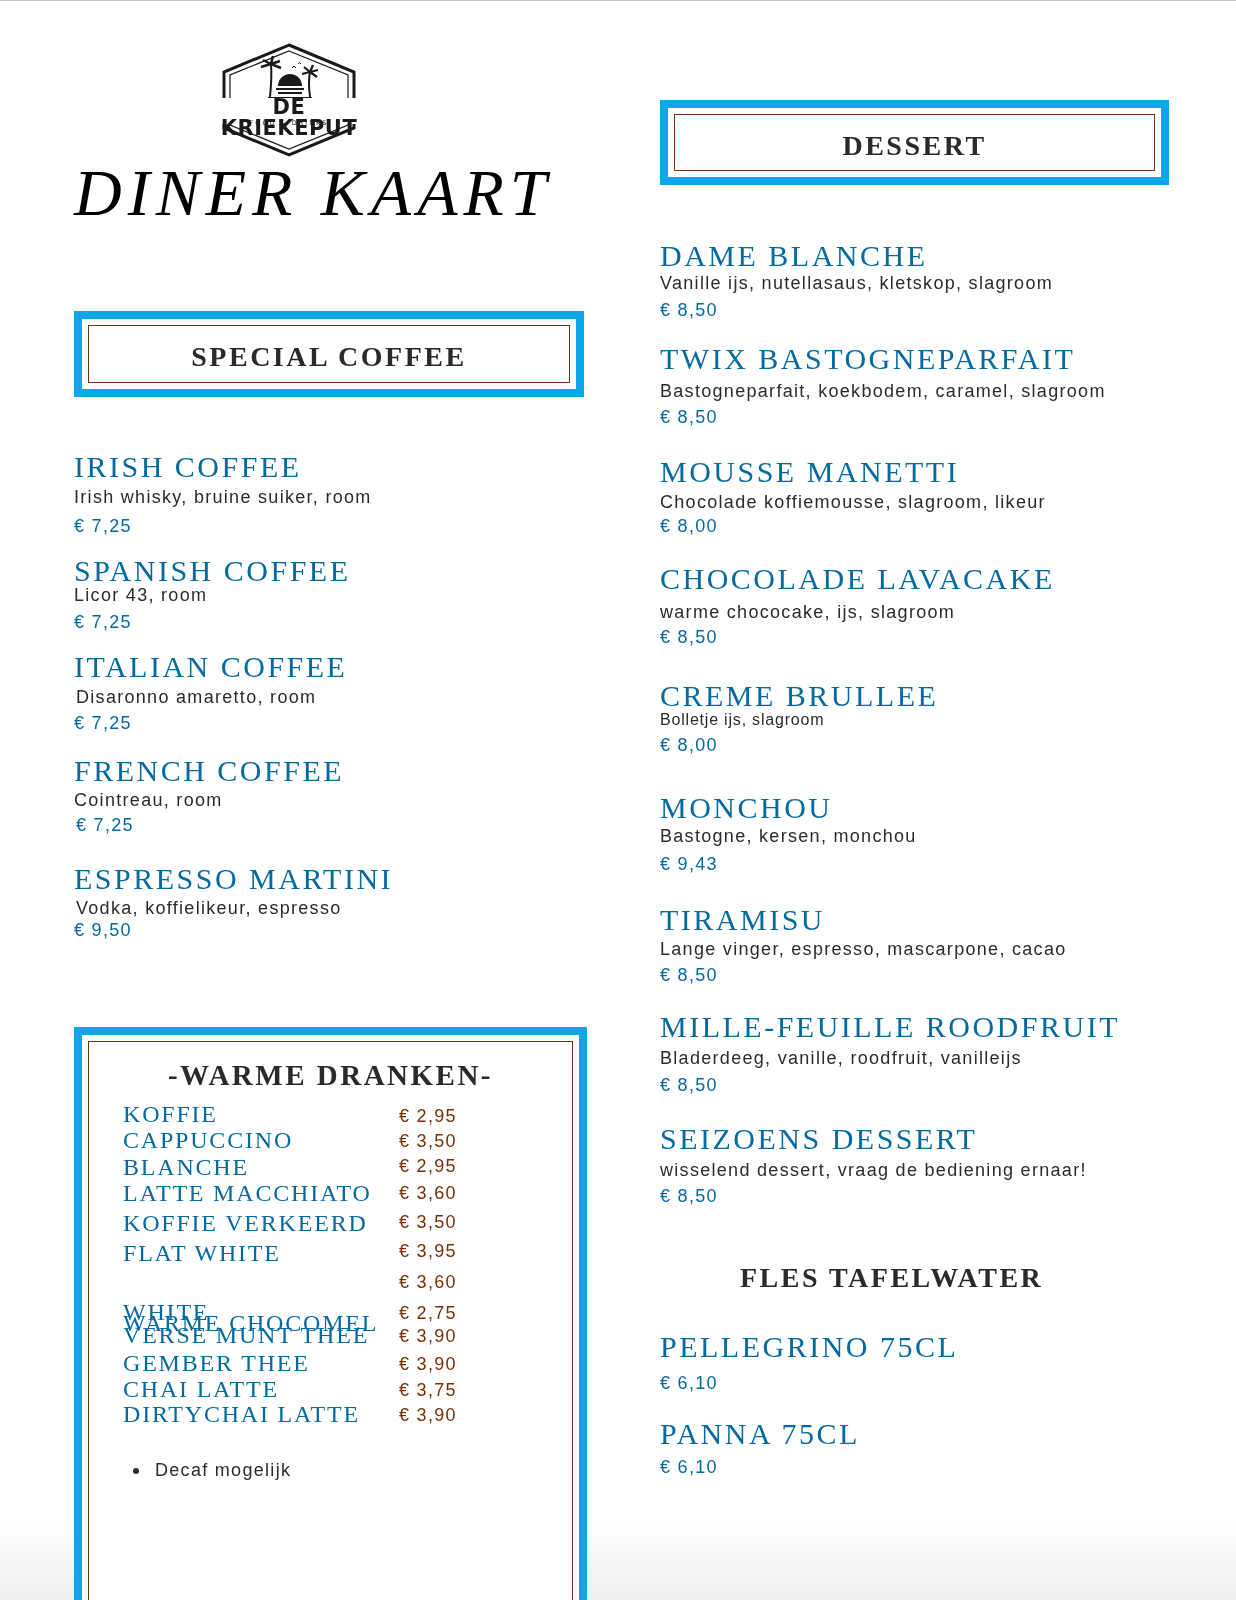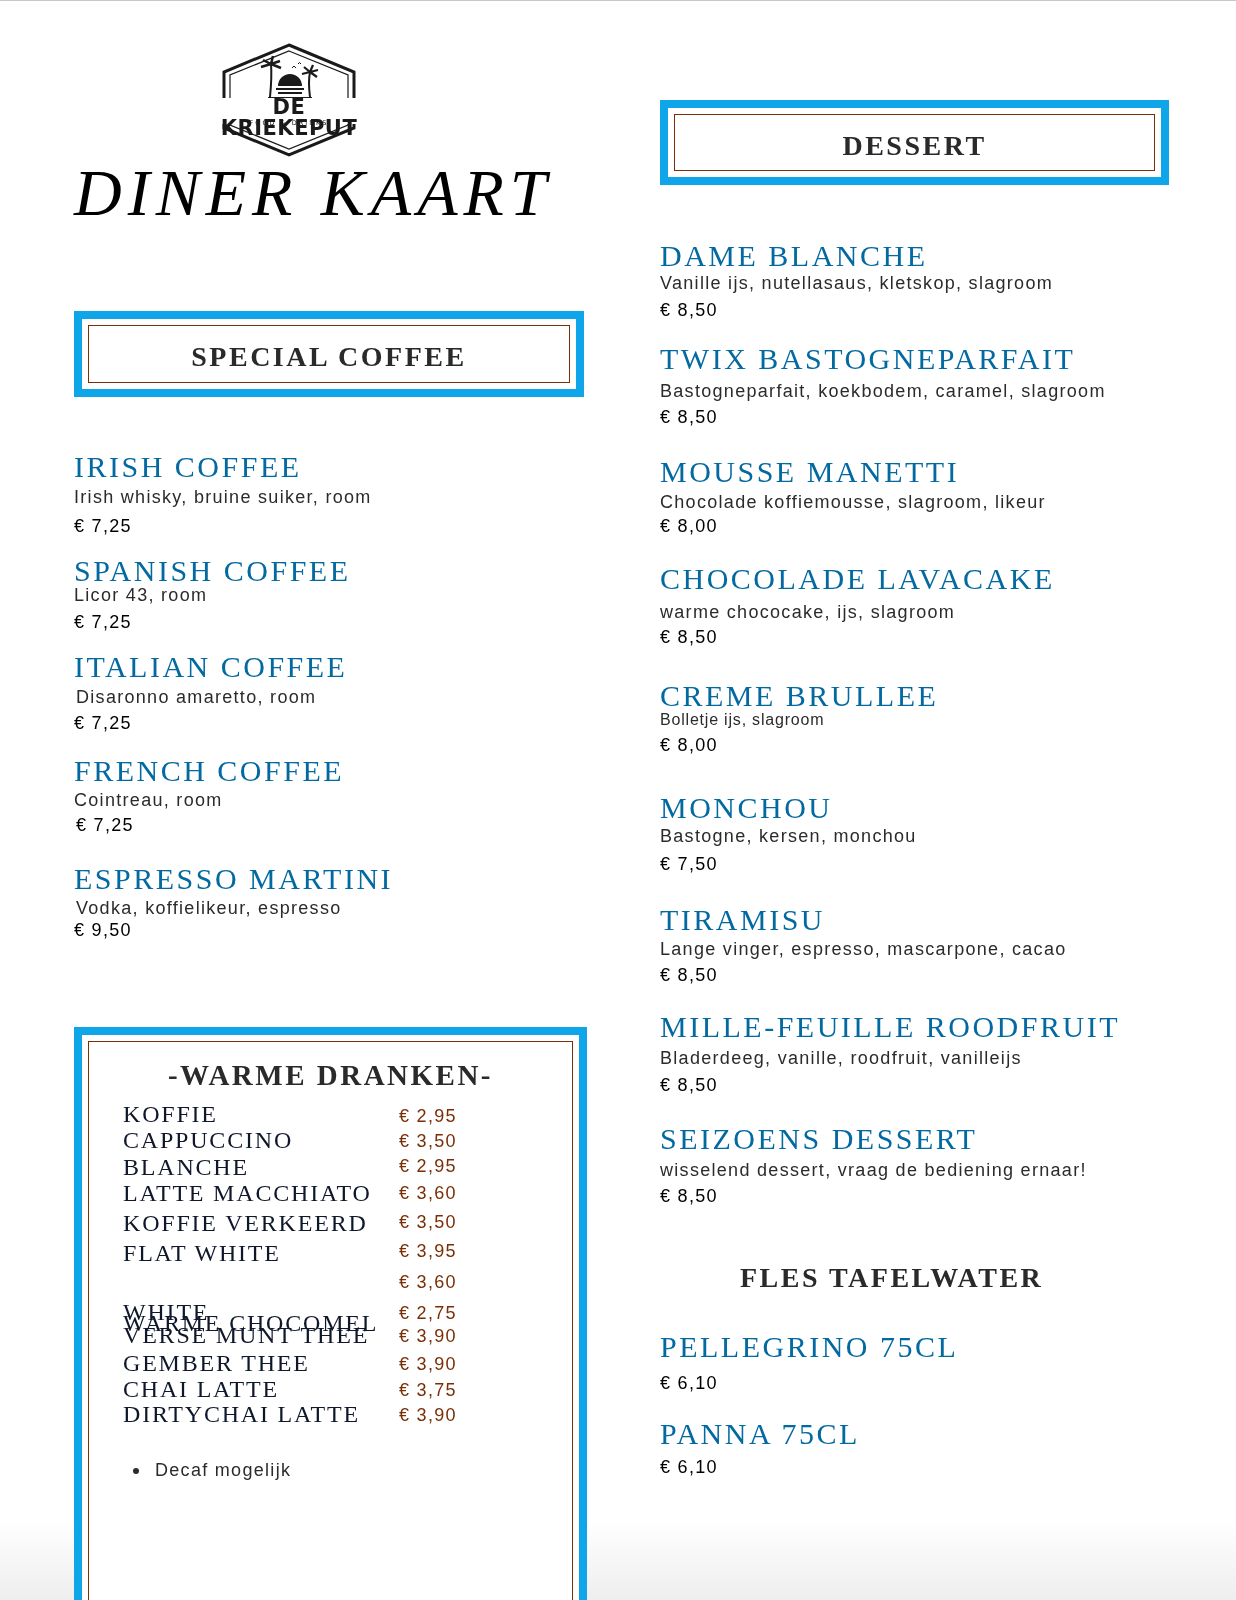--- a/index.html
+++ b/index.html
@@ -43,28 +43,28 @@
   }
   .item-desc {
     position: absolute; white-space: nowrap;
     font-family: "Liberation Sans", "DejaVu Sans", sans-serif;
     font-size: 18px; letter-spacing: 1.3px; color: #2b2b2b; line-height: 1;
   }
   .item-desc.small { font-size: 16px; letter-spacing: 0.8px; }
   .item-price {
     position: absolute; white-space: nowrap;
     font-family: "Liberation Sans", "DejaVu Sans", sans-serif;
-    font-size: 18px; letter-spacing: 1.3px; color: #000000; line-height: 1;
+    font-size: 18px; letter-spacing: 1.3px; color: #0369a1; line-height: 1;
   }
 
   
   .wd-name {
     position: absolute; left: 123px; white-space: nowrap;
     font-family: "Liberation Serif", "DejaVu Serif", serif;
-    font-size: 24px; letter-spacing: 1.8px; color: #0f172a; line-height: 1;
+    font-size: 24px; letter-spacing: 1.8px; color: #0369a1; line-height: 1;
   }
   .wd-price {
     position: absolute; left: 399px; white-space: nowrap;
     font-family: "Liberation Sans", "DejaVu Sans", sans-serif;
     font-size: 18px; letter-spacing: 1.3px; color: #7a2e06; line-height: 1;
   }
   .bullet-note {
     position: absolute; left: 133px; top: 1460px;
     font-family: "Liberation Sans", "DejaVu Sans", sans-serif;
     font-size: 18px; letter-spacing: 1.3px; color: #2b2b2b; white-space: nowrap;
@@ -205,21 +205,21 @@
   <div class="item-name" style="left:660px;top:564px;">CHOCOLADE LAVACAKE</div>
   <div class="item-desc" style="left:660px;top:603px;">warme chococake, ijs, slagroom</div>
   <div class="item-price" style="left:660px;top:628px;">€ 8,50</div>
 
   <div class="item-name" style="left:660px;top:681px;">CREME BRULLEE</div>
   <div class="item-desc small" style="left:660px;top:712px;">Bolletje ijs, slagroom</div>
   <div class="item-price" style="left:660px;top:736px;">€ 8,00</div>
 
   <div class="item-name" style="left:660px;top:793px;">MONCHOU</div>
   <div class="item-desc" style="left:660px;top:827px;">Bastogne, kersen, monchou</div>
-  <div class="item-price" style="left:660px;top:855px;">€ 7,50</div>
+  <div class="item-price" style="left:660px;top:855px;">€ 9,43</div>
 
   <div class="item-name" style="left:660px;top:905px;">TIRAMISU</div>
   <div class="item-desc" style="left:660px;top:940px;">Lange vinger, espresso, mascarpone, cacao</div>
   <div class="item-price" style="left:660px;top:966px;">€ 8,50</div>
 
   <div class="item-name" style="left:660px;top:1012px;">MILLE-FEUILLE ROODFRUIT</div>
   <div class="item-desc" style="left:660px;top:1049px;">Bladerdeeg, vanille, roodfruit, vanilleijs</div>
   <div class="item-price" style="left:660px;top:1076px;">€ 8,50</div>
 
   <div class="item-name" style="left:660px;top:1124px;">SEIZOENS DESSERT</div>

